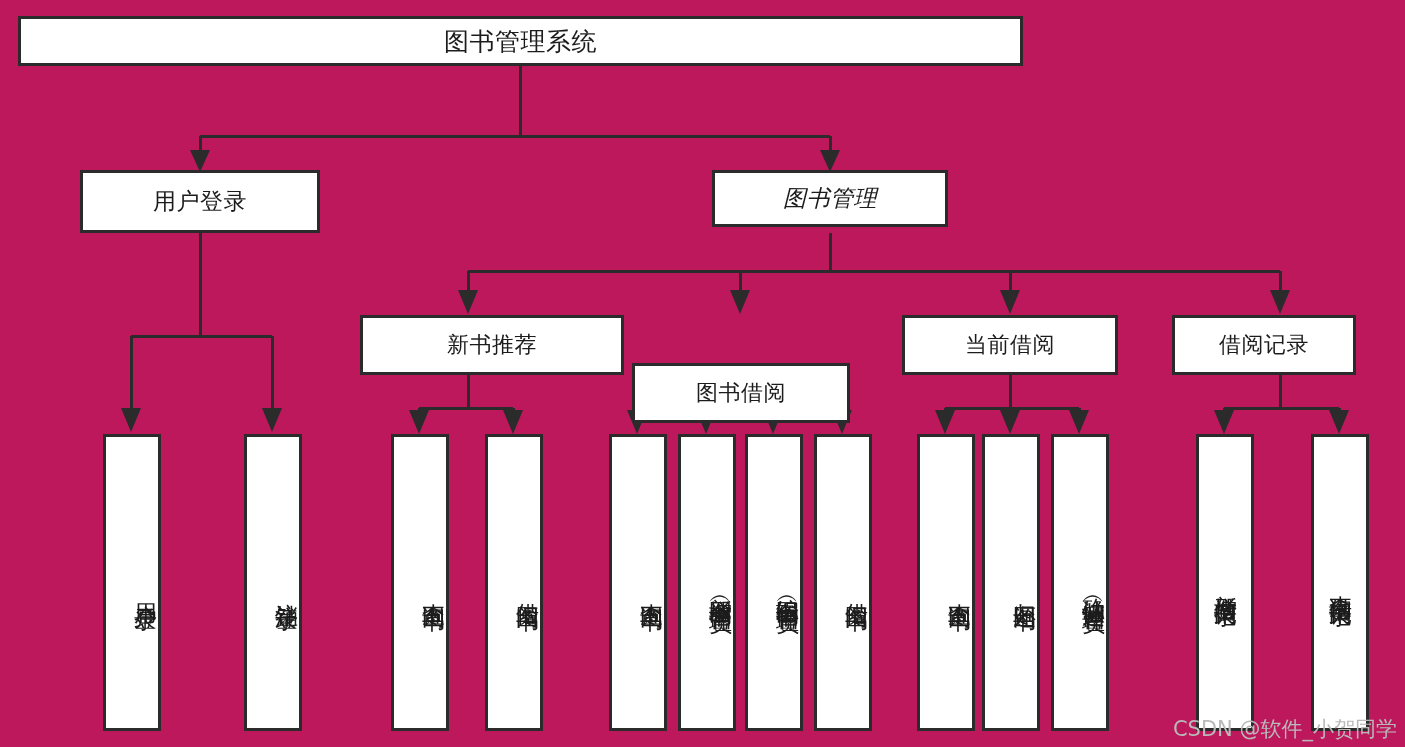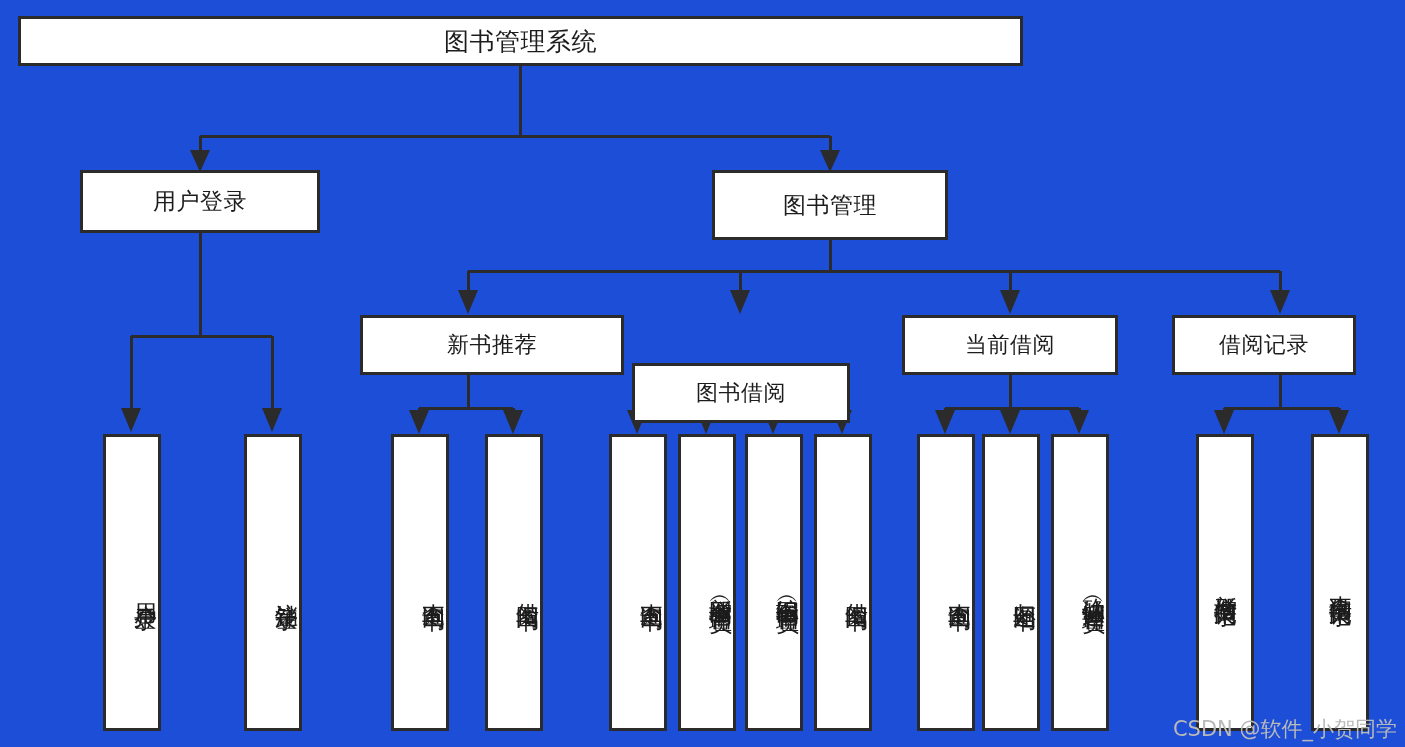--- a/index.html
+++ b/index.html
@@ -5,21 +5,21 @@
 <style>
   html,body{margin:0;padding:0;background:#ffffff;}
   body{
     font-family:"DejaVu Sans","Liberation Sans",sans-serif;
     -webkit-font-smoothing:antialiased;
   }
   #canvas{
     position:relative;
     width:1405px;
     height:747px;
-    background:#1d4ed8;
+    background:#be185d;
     overflow:hidden;
   }
   
   #wires{
     position:absolute;
     left:0; top:0;
     width:1405px; height:747px;
     pointer-events:none;
   }
   #wires line, #wires path{
@@ -151,21 +151,21 @@
   </svg>
 
   <div class="node root" style="left:18px; top:16px; width:1005px; height:50px;">
     <span>图书管理系统</span>
   </div>
 
   <div class="node lvl2" style="left:80px; top:170px; width:240px; height:63px;">
     <span>用户登录</span>
   </div>
 
-  <div class="node lvl2" style="left:712px; top:170px; width:236px; height:70px;">
+  <div class="node lvl2" style="left:712px; top:170px; width:236px; height:57px;font-style:italic;">
     <span>图书管理</span>
   </div>
 
   <div class="node lvl3" style="left:360px; top:315px; width:264px; height:60px;">
     <span>新书推荐</span>
   </div>
 
   <div class="node lvl3" style="left:632px; top:315px; width:218px; height:60px;margin-top:48px;">
     <span>图书借阅</span>
   </div>

